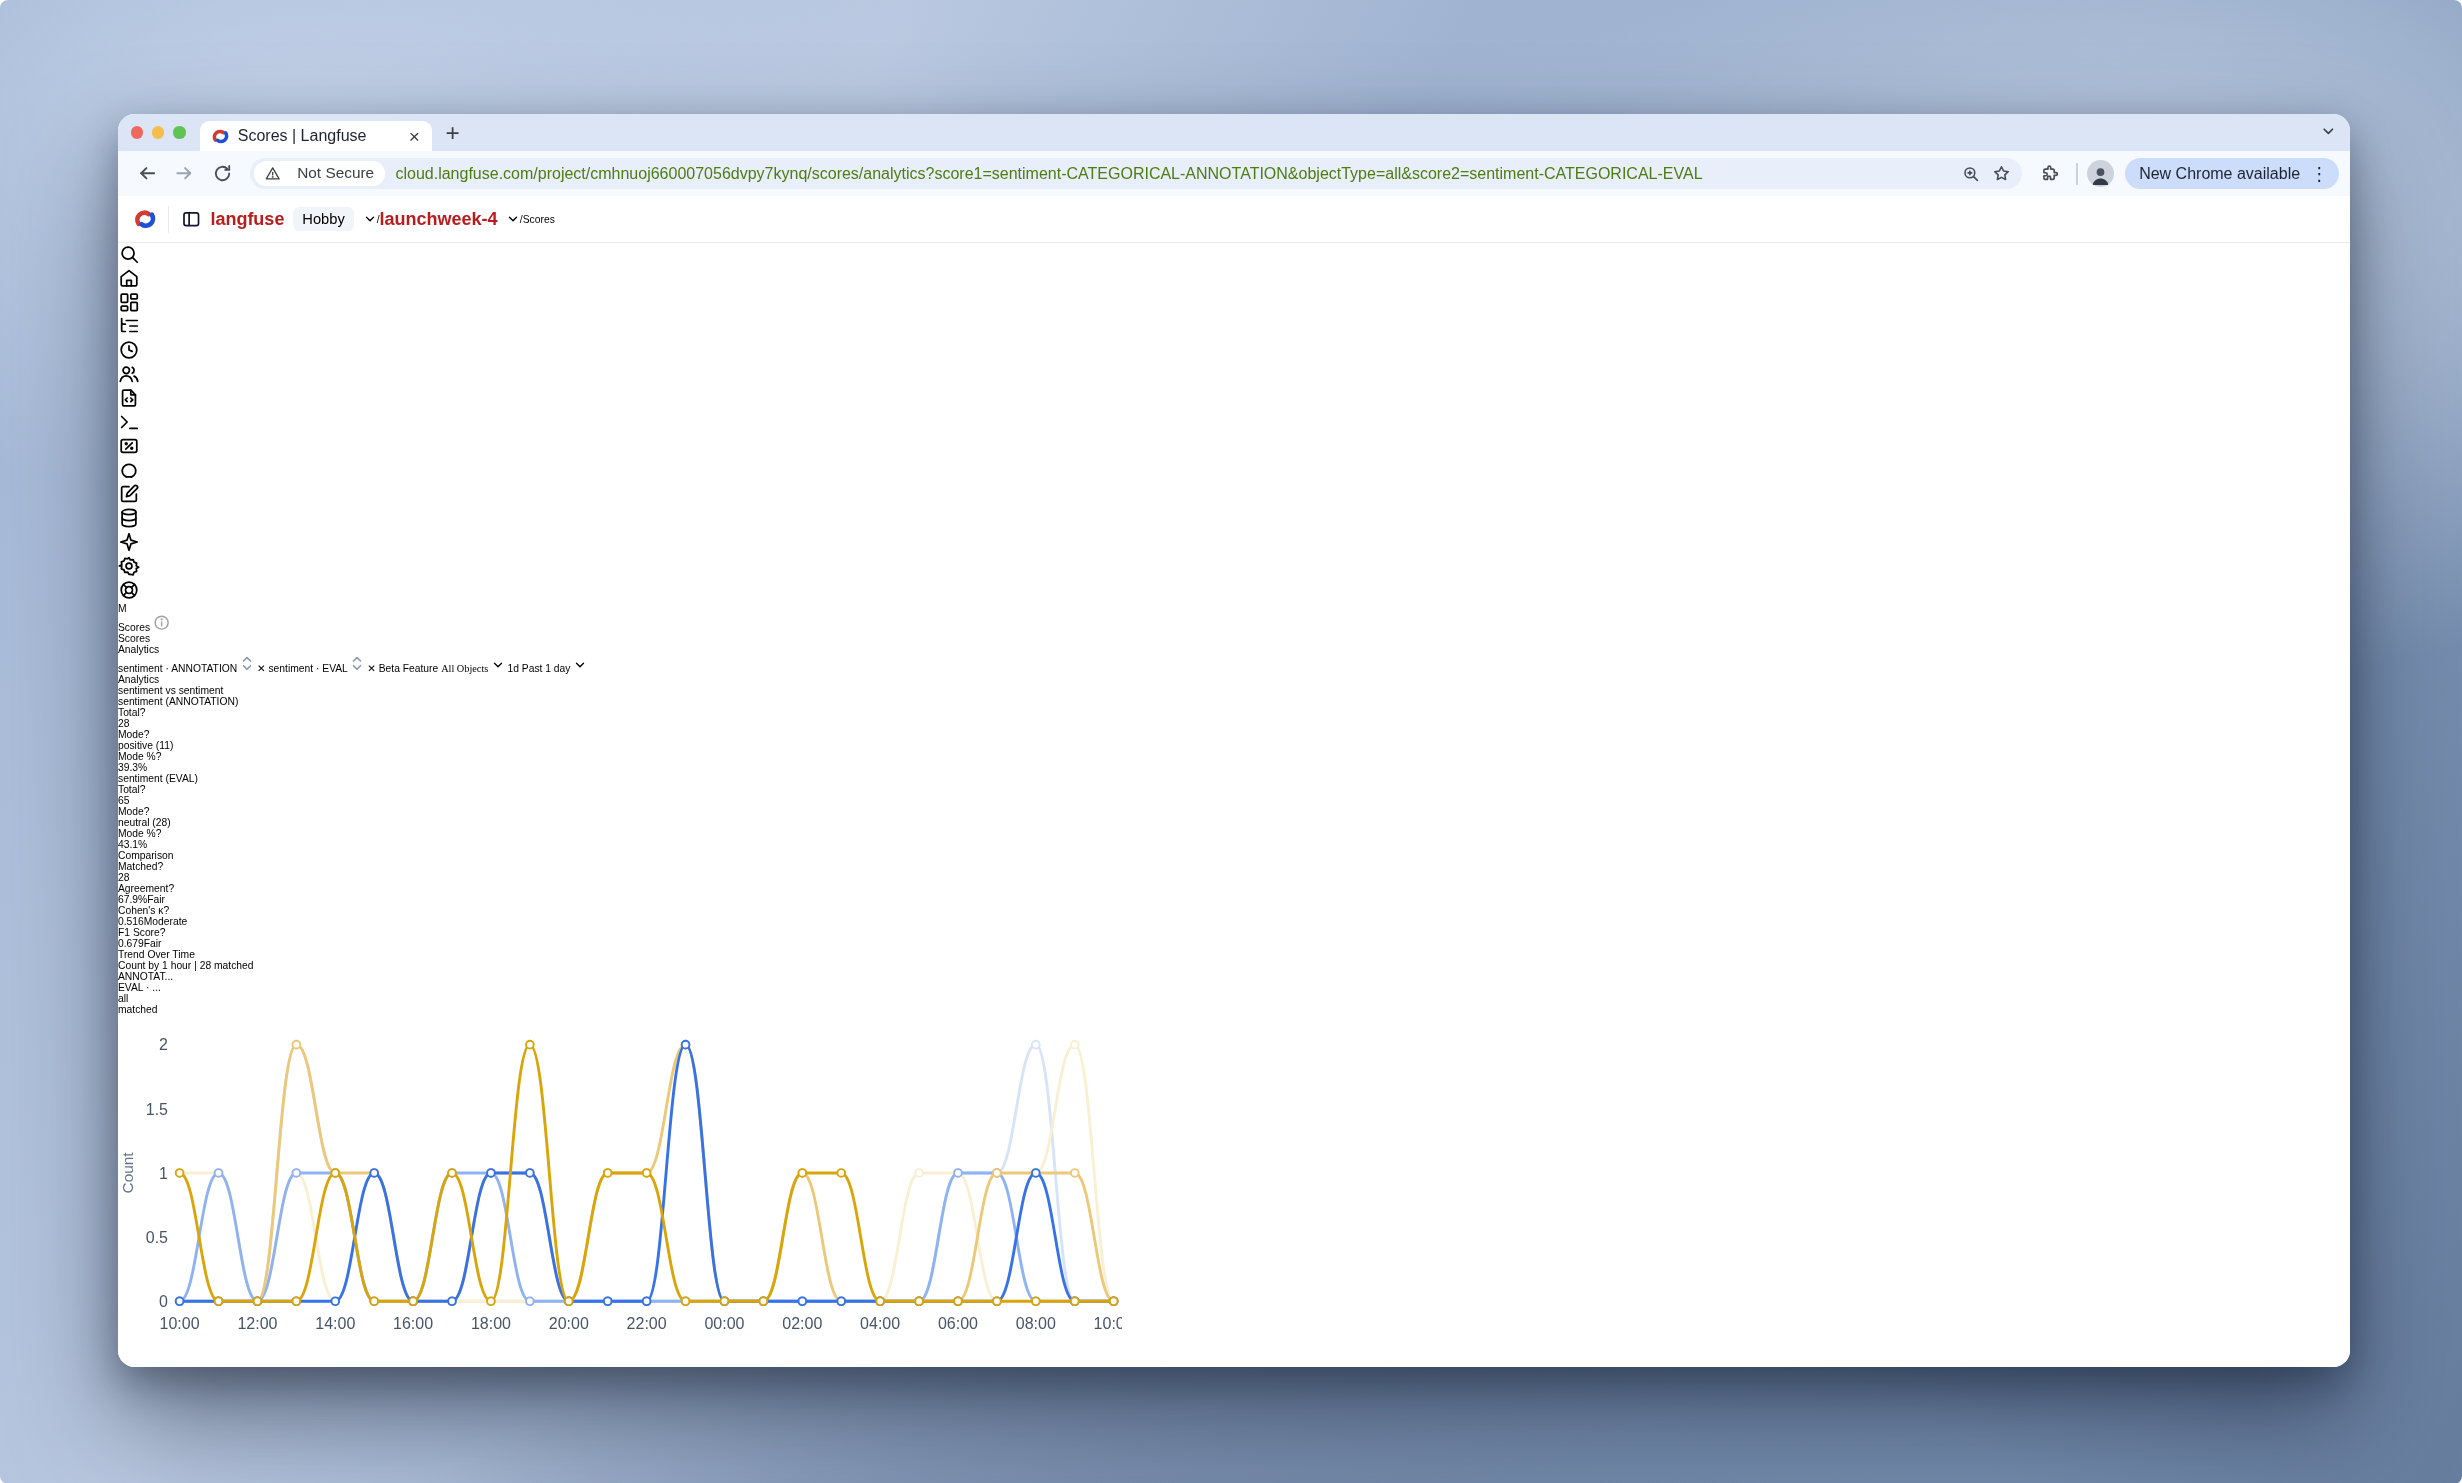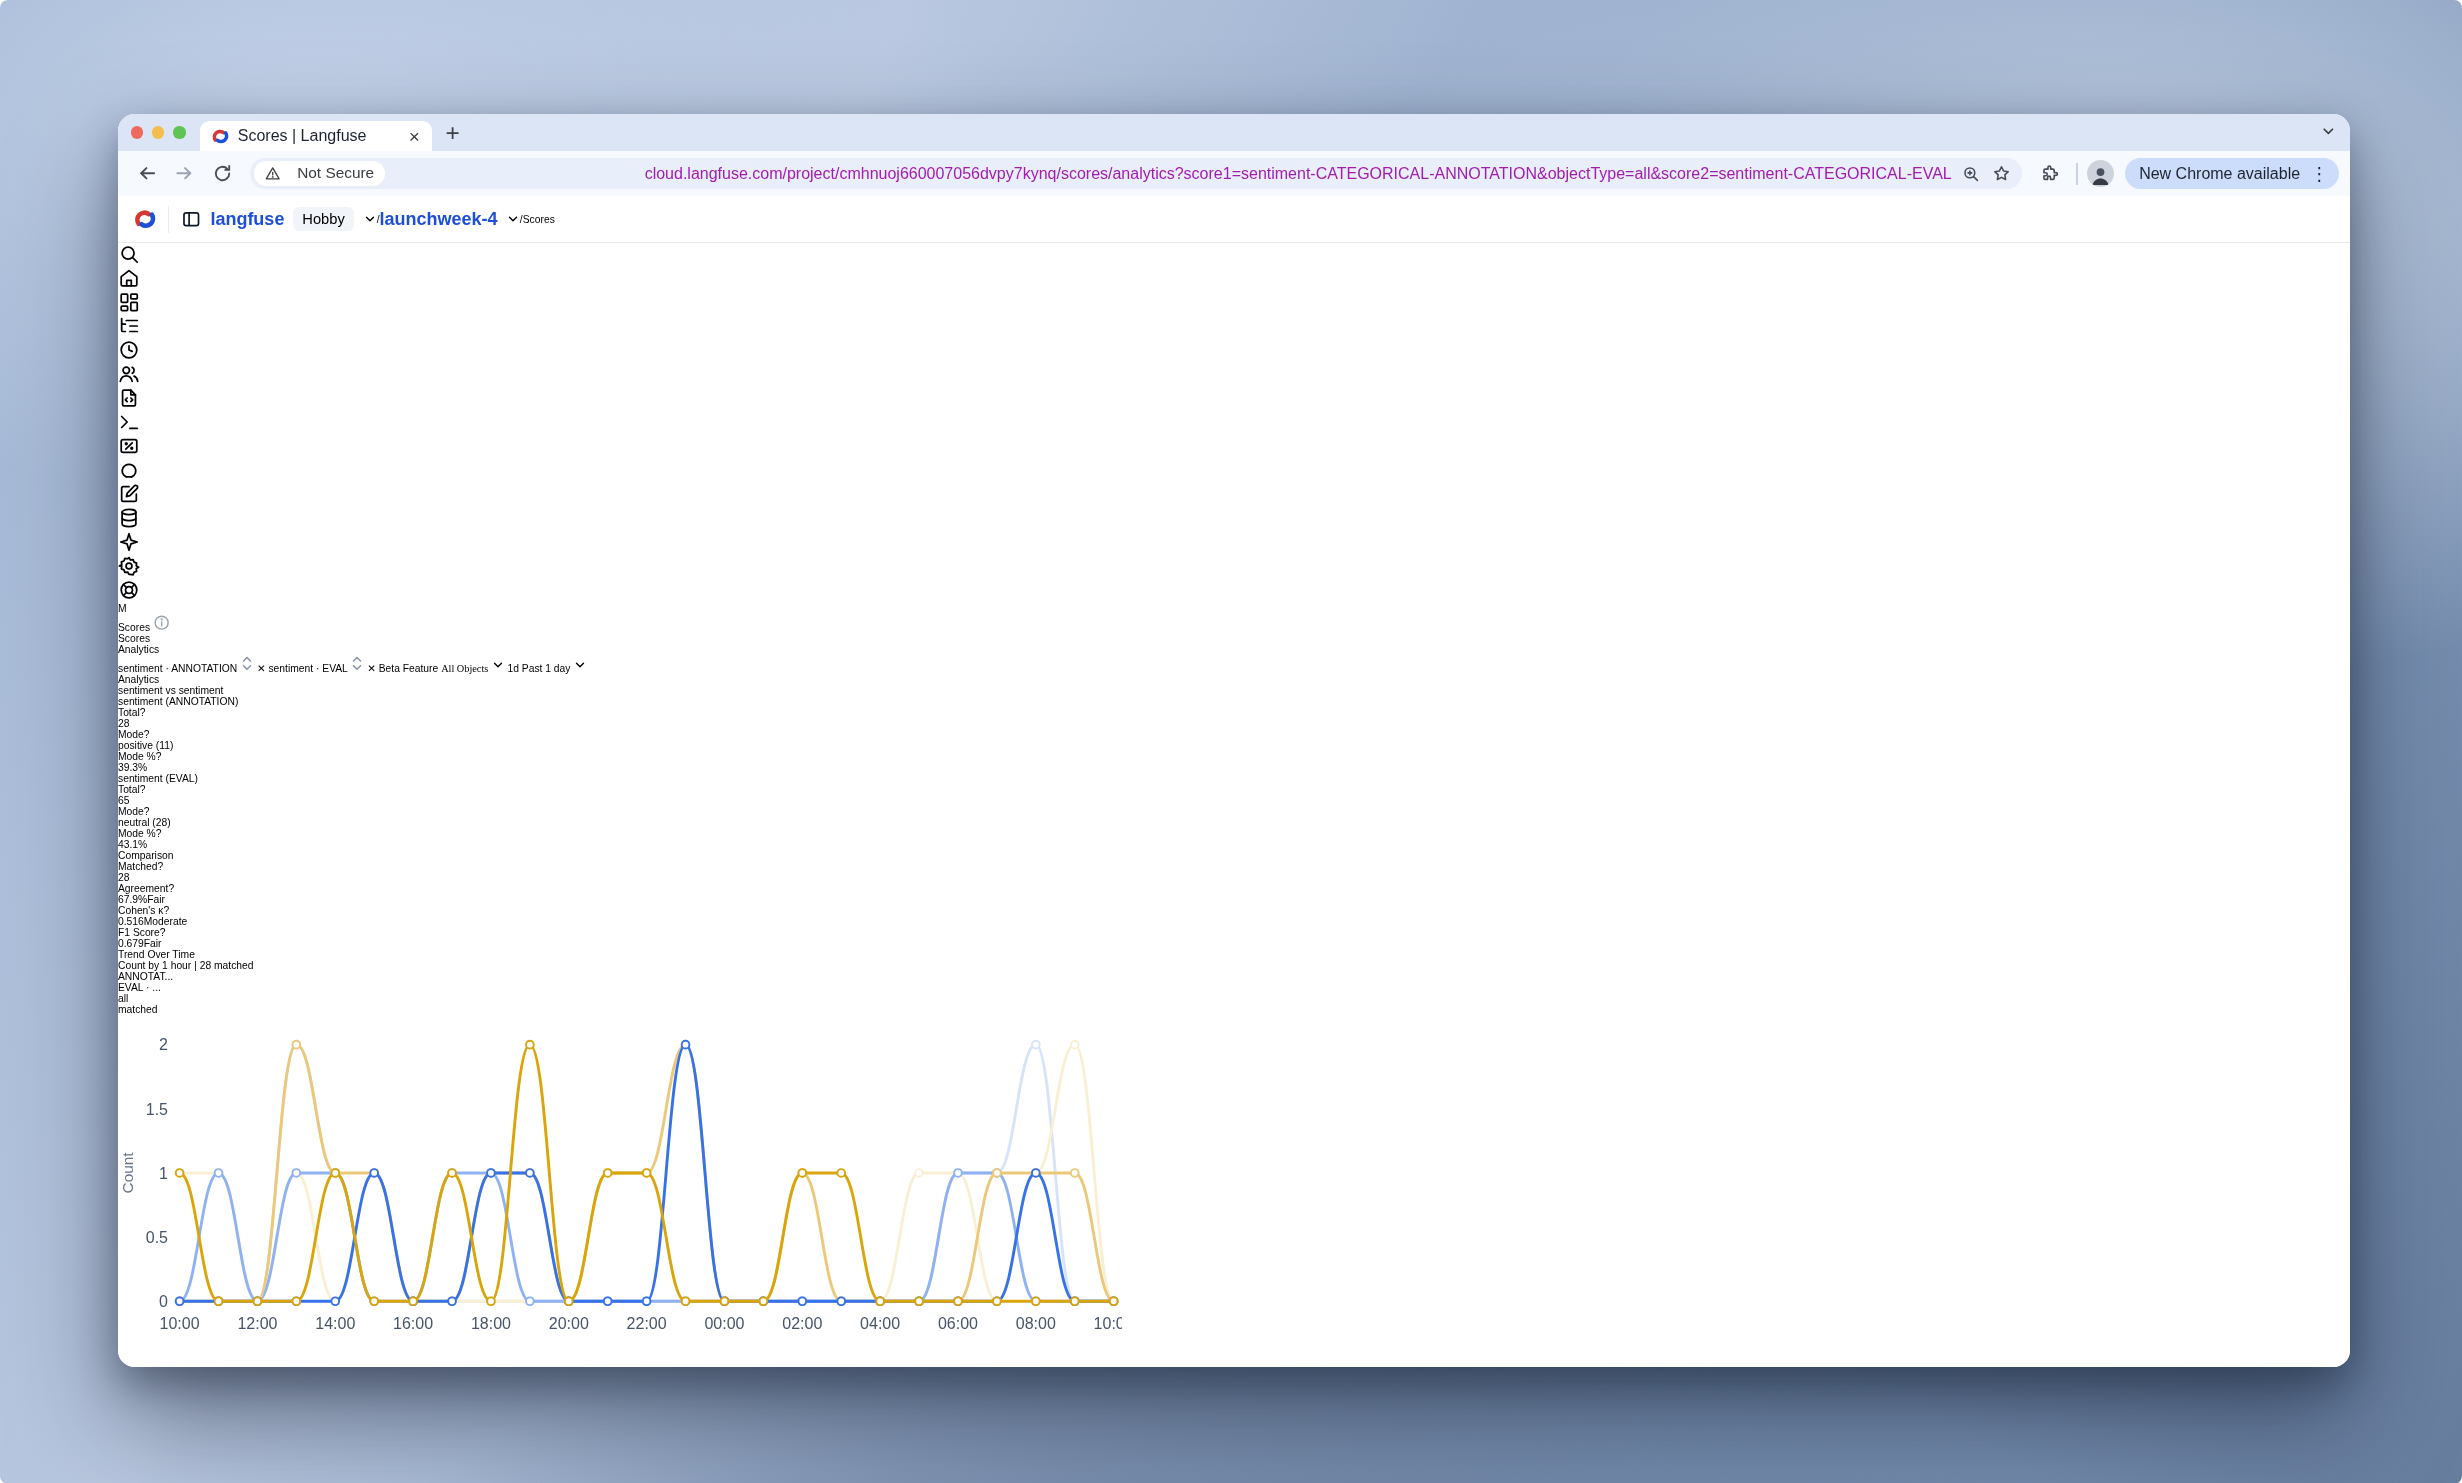--- a/index.html
+++ b/index.html
@@ -35,33 +35,33 @@
   .btab-close { font-size:19px; color:#3c4043; line-height:1; padding:0 2.6px; }
   .newtab { align-self:center; font-size:24.4px; color:#3c4043; margin-left:14px; font-weight:300; }
   .strip-chevron { margin-left:auto; align-self:center; color:#3c4043; }
   .toolbar { height:45px; flex:none; background:#f6f9fe; display:flex; align-items:center; padding:0 11.5px; gap:2.6px; }
   .tool-btn { width:35px; height:35px; border-radius:50%; display:flex; align-items:center; justify-content:center; color:#474d57; }
   .tool-btn.disabled { color:#9aa3b0; }
   .urlbar { flex:1; min-width:0; height:31px; margin:0 7.7px; background:#e9eefb; border-radius:15.4px;
     display:flex; align-items:center; gap:10.3px; padding:0 11.5px 0 3.8px; }
   .chip-notsecure { flex:none; height:24.4px; background:#fff; border-radius:12.2px; display:flex; align-items:center;
     gap:17px; padding:0 11px; font-size:15.4px; color:#3c4043; }
-  .url-text { flex:1; min-width:0; font-size:16px; color:#a21caf; white-space:nowrap; overflow:hidden;text-align:right; }
+  .url-text { flex:1; min-width:0; font-size:16px; color:#4d7c0f; white-space:nowrap; overflow:hidden; }
   .url-right { flex:none; display:flex; gap:11.5px; color:#474d57; align-items:center; }
   .toolbar-divider { width:1.3px; height:22px; background:#c7d2e6; margin:0 6.4px; }
   .avatar-btn { width:27px; height:27px; border-radius:50%; background:#cdd3dc; overflow:hidden; display:flex; align-items:flex-end; justify-content:center; }
   .chrome-pill { flex:none; height:31px; margin-left:9px; background:#cbddfa; border-radius:15.4px;
     display:flex; align-items:center; gap:6.4px; padding:0 6.4px 0 14px; font-size:16px; color:#1d2430; }
   .kebab { font-size:18px; color:#1d2430; letter-spacing:0; padding:0 3.8px; }
   
   .app { flex:1; min-height:0; display:flex; flex-direction:column; background:#fff; }
   .app-header { height:47px; flex:none; display:flex; align-items:center; padding:0 18px 0 15.4px; border-bottom:1.3px solid #e9ebef; }
   .hdr-divider { width:1.3px; height:27px; background:#e9ebef; margin:0 11.5px 0 10.3px; }
   .hdr-group { display:flex; align-items:center; gap:8.3px; }
-  .hdr-text { font-size:18px; font-weight:700; color:#1d4ed8; }
+  .hdr-text { font-size:18px; font-weight:700; color:#b91c1c; }
   .hobby-badge { background:#f1f4f8; border-radius:6.4px; padding:3.8px 9.6px; font-size:14.7px; color:#33415'5; color:#334155; }
   .hdr-slash { color:#d4dae3; font-size:20.5px; margin:0 10.3px; font-weight:300; }
   .hdr-section { font-size:18px; color:#47556e; }
   .chev { color:#64748b; }
   .app-body { flex:1; min-height:0; display:flex; }
   .rail { width:51px; flex:none; border-right:1.3px solid #edeff3; display:flex; flex-direction:column; align-items:center; padding:15.4px 0 13px; }
   .rail-icon { width:37px; height:36px; border-radius:7.7px; display:flex; align-items:center; justify-content:center;
     color:#3a4354; margin-bottom:6.4px; flex:none; }
   .rail-icon.gap { margin-top:14px; }
   .rail-icon.active { background:#eef1f6; }

